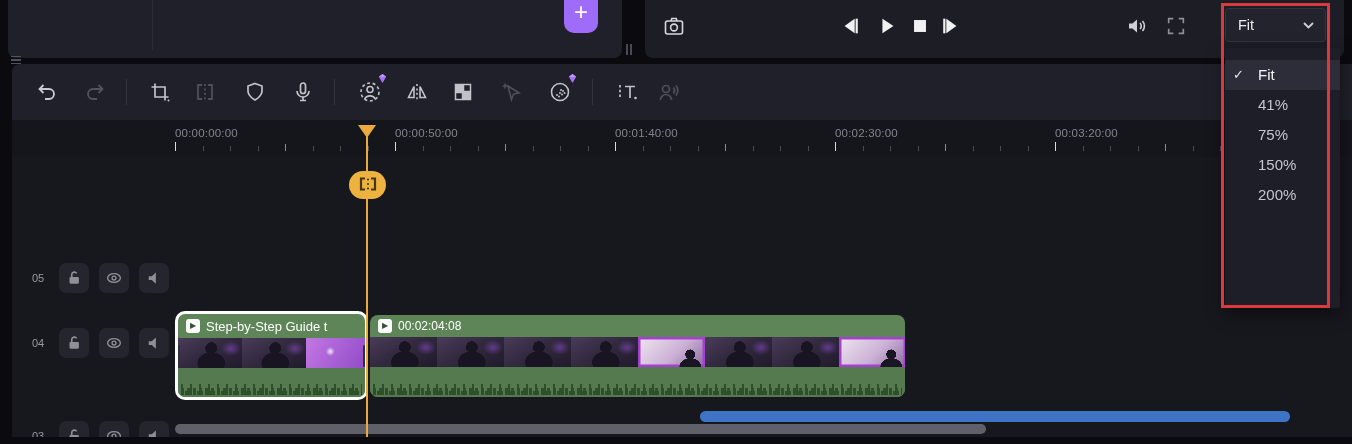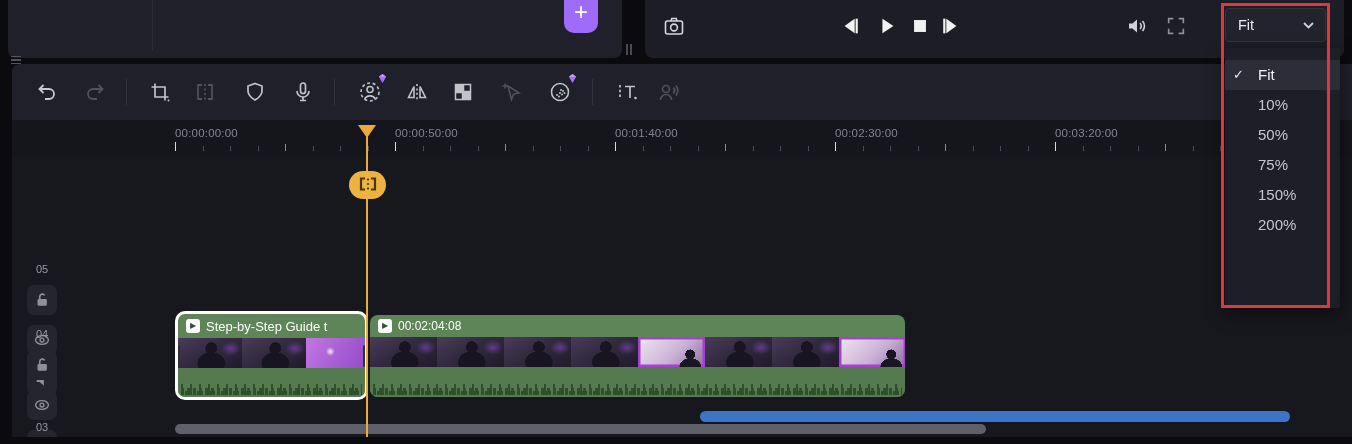--- a/index.html
+++ b/index.html
@@ -35,21 +35,21 @@
   .ruler-label{position:absolute;top:7px;font-size:11.5px;color:#84848d;letter-spacing:.2px;}
   .ticks{position:absolute;left:163px;right:0;bottom:6px;}
   .tick-minor{position:absolute;left:0;right:0;bottom:0;height:5px;
       background:repeating-linear-gradient(90deg,#4a4a54 0 1px,transparent 1px 27.5px);}
   .tick-mid{position:absolute;left:0;right:0;bottom:0;height:7px;
       background:repeating-linear-gradient(90deg,#8a8a93 0 1px,transparent 1px 110px);}
   .tick-major{position:absolute;left:0;right:0;bottom:0;height:9px;
       background:repeating-linear-gradient(90deg,#d9d9de 0 1px,transparent 1px 220px);}
 
   
-  .track-row{position:absolute;left:15px;height:30px;display:flex;align-items:center;gap:10px;flex-direction:column;}
+  .track-row{position:absolute;left:15px;height:30px;display:flex;align-items:center;gap:10px;}
   .track-num{width:22px;font-size:11px;color:#9a9aa2;text-align:center;}
   .trk-btn{width:30px;height:30px;border:none;border-radius:7px;background:#25252d;padding:6px;cursor:pointer;}
   .trk-btn svg{display:block;}
 
   
   .clip{position:absolute;border-radius:8px;overflow:hidden;background:#5e8557;}
   .clip-header{display:flex;align-items:center;gap:6px;padding:0 8px;color:#fff;}
   .play-badge{flex:0 0 14px;width:14px;height:14px;background:#fdfdfd;border-radius:3px;color:#35503a;
               font-size:8px;line-height:14px;text-align:center;}
   .clip-title{flex:1;font-size:13px;white-space:nowrap;overflow:hidden;}
@@ -497,22 +497,21 @@
       <svg width="13" height="9" viewBox="0 0 13 9" fill="none" stroke="#d0d0d6" stroke-width="1.8">
           <polyline points="2,2 6.5,6.5 11,2"></polyline>
         </svg>
     </span>
   </div>
   <div class="zoom-menu">
     <div class="zoom-item checked">
       <span class="check">✓</span>
       <span>Fit</span>
     </div>
-    <div class="zoom-item"><span>10%</span></div>
-    <div class="zoom-item"><span>50%</span></div>
+    <div class="zoom-item"><span>41%</span></div>
     <div class="zoom-item"><span>75%</span></div>
     <div class="zoom-item"><span>150%</span></div>
     <div class="zoom-item"><span>200%</span></div>
   </div>
 
   <div class="annotation-box"></div>
 
 </div>
 
 </body></html>

